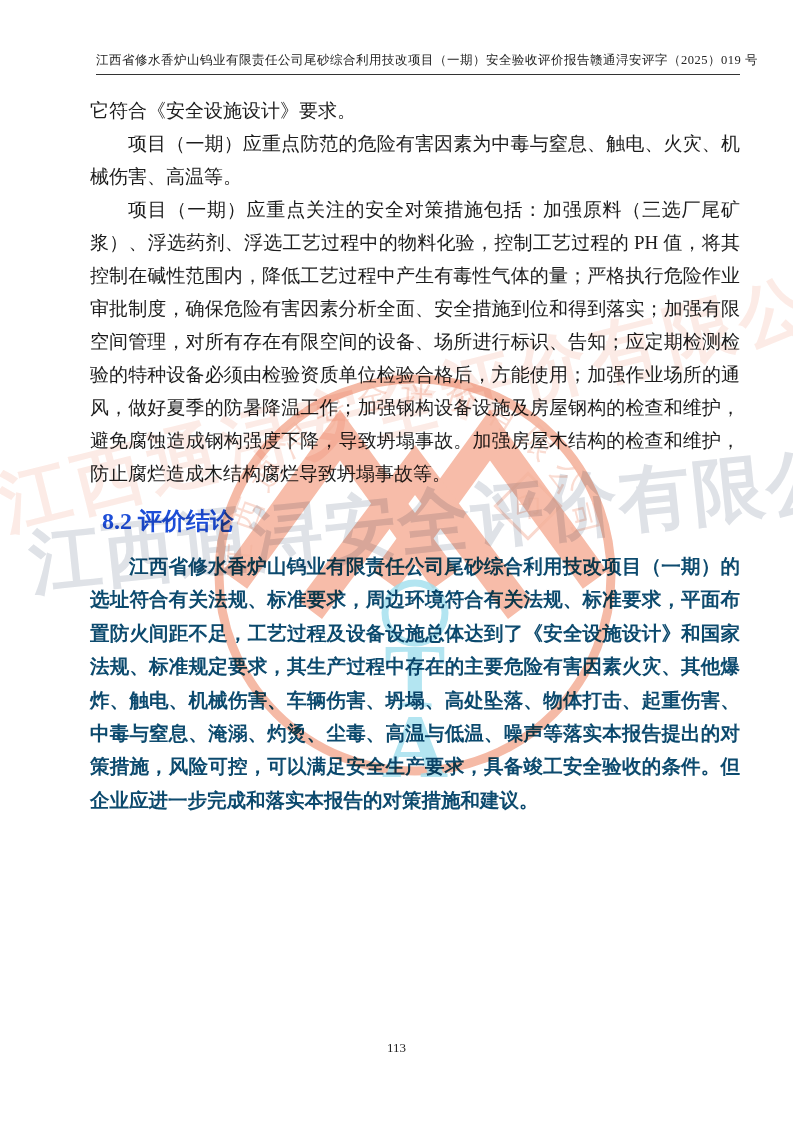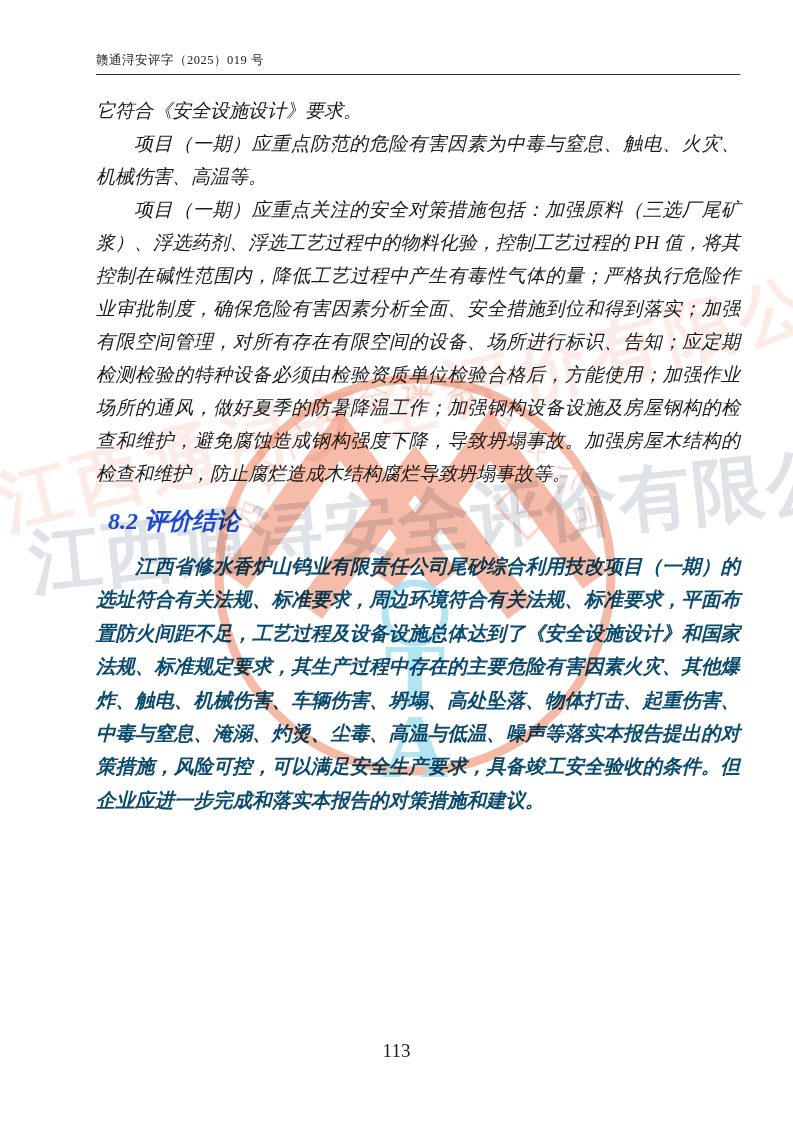--- a/index.html
+++ b/index.html
@@ -15,40 +15,40 @@
   .header{
     position:absolute;left:96px;right:53px;top:52px;
     display:flex;justify-content:space-between;align-items:flex-end;
     font-size:12.5px;letter-spacing:.5px;color:#222;
     border-bottom:1.5px solid #333;
     padding-bottom:5px;white-space:nowrap;
   }
 
   
   .content{
-    position:absolute;left:96px;right:53px;top:94px;z-index:1;font-style:italic;
+    position:absolute;left:90px;right:53px;top:94px;z-index:1;
   }
   .para{
     margin:0;font-size:19px;line-height:33px;
     text-align:justify;text-justify:inter-ideograph;
   }
   .para.indent{text-indent:2em;}
   .section-heading{
     margin:12px;padding-top:2px;
     font-size:24px;line-height:34px;font-weight:bold;color:#1d4ed8;
   }
   .conclusion{
     margin:0;font-size:19.5px;line-height:33.4px;font-weight:bold;
     text-align:justify;text-justify:inter-ideograph;text-indent:2em;color:#0c4a6e;
   }
 
   
   .page-number{
     position:absolute;left:0;right:0;top:1040px;
-    text-align:center;font-size:19px;color:#222;z-index:1;
+    text-align:center;font-size:13px;color:#222;z-index:1;
   }
 
   
   .wm{pointer-events:none;}
   .wm-gray{
     position:absolute;left:30px;top:528px;width:900px;z-index:2;
     font-size:72px;line-height:1;white-space:nowrap;
     color:#aab2bf;opacity:.38;letter-spacing:2px;
     transform:rotate(-6deg);transform-origin:left center;
     mix-blend-mode:multiply;font-weight:bold;
@@ -97,20 +97,21 @@
     </g>
 
     <g opacity="0.8">
       <circle cx="210" cy="248" r="30" fill="none" stroke="#8fd9ea" stroke-width="7"></circle>
       <text x="210" y="342" text-anchor="middle" font-size="92" font-weight="bold" fill="#8fd9ea">T</text>
       <text x="210" y="412" text-anchor="middle" font-size="92" font-weight="bold" fill="#8fd9ea">A</text>
     </g>
   </svg>
 
   <div class="header">
+    <span>江西省修水香炉山钨业有限责任公司尾砂综合利用技改项目（一期）安全验收评价报告</span>
     <span>赣通浔安评字（2025）019 号</span>
   </div>
 
   <div class="content">
     <p class="para">它符合《安全设施设计》要求。</p>
     <p class="para indent">项目（一期）应重点防范的危险有害因素为中毒与窒息、触电、火灾、机械伤害、高温等。</p>
     <p class="para indent">项目（一期）应重点关注的安全对策措施包括：加强原料（三选厂尾矿浆）、浮选药剂、浮选工艺过程中的物料化验，控制工艺过程的 PH 值，将其控制在碱性范围内，降低工艺过程中产生有毒性气体的量；严格执行危险作业审批制度，确保危险有害因素分析全面、安全措施到位和得到落实；加强有限空间管理，对所有存在有限空间的设备、场所进行标识、告知；应定期检测检验的特种设备必须由检验资质单位检验合格后，方能使用；加强作业场所的通风，做好夏季的防暑降温工作；加强钢构设备设施及房屋钢构的检查和维护，避免腐蚀造成钢构强度下降，导致坍塌事故。加强房屋木结构的检查和维护，防止腐烂造成木结构腐烂导致坍塌事故等。</p>
 
     <h2 class="section-heading">8.2 评价结论</h2>
 

